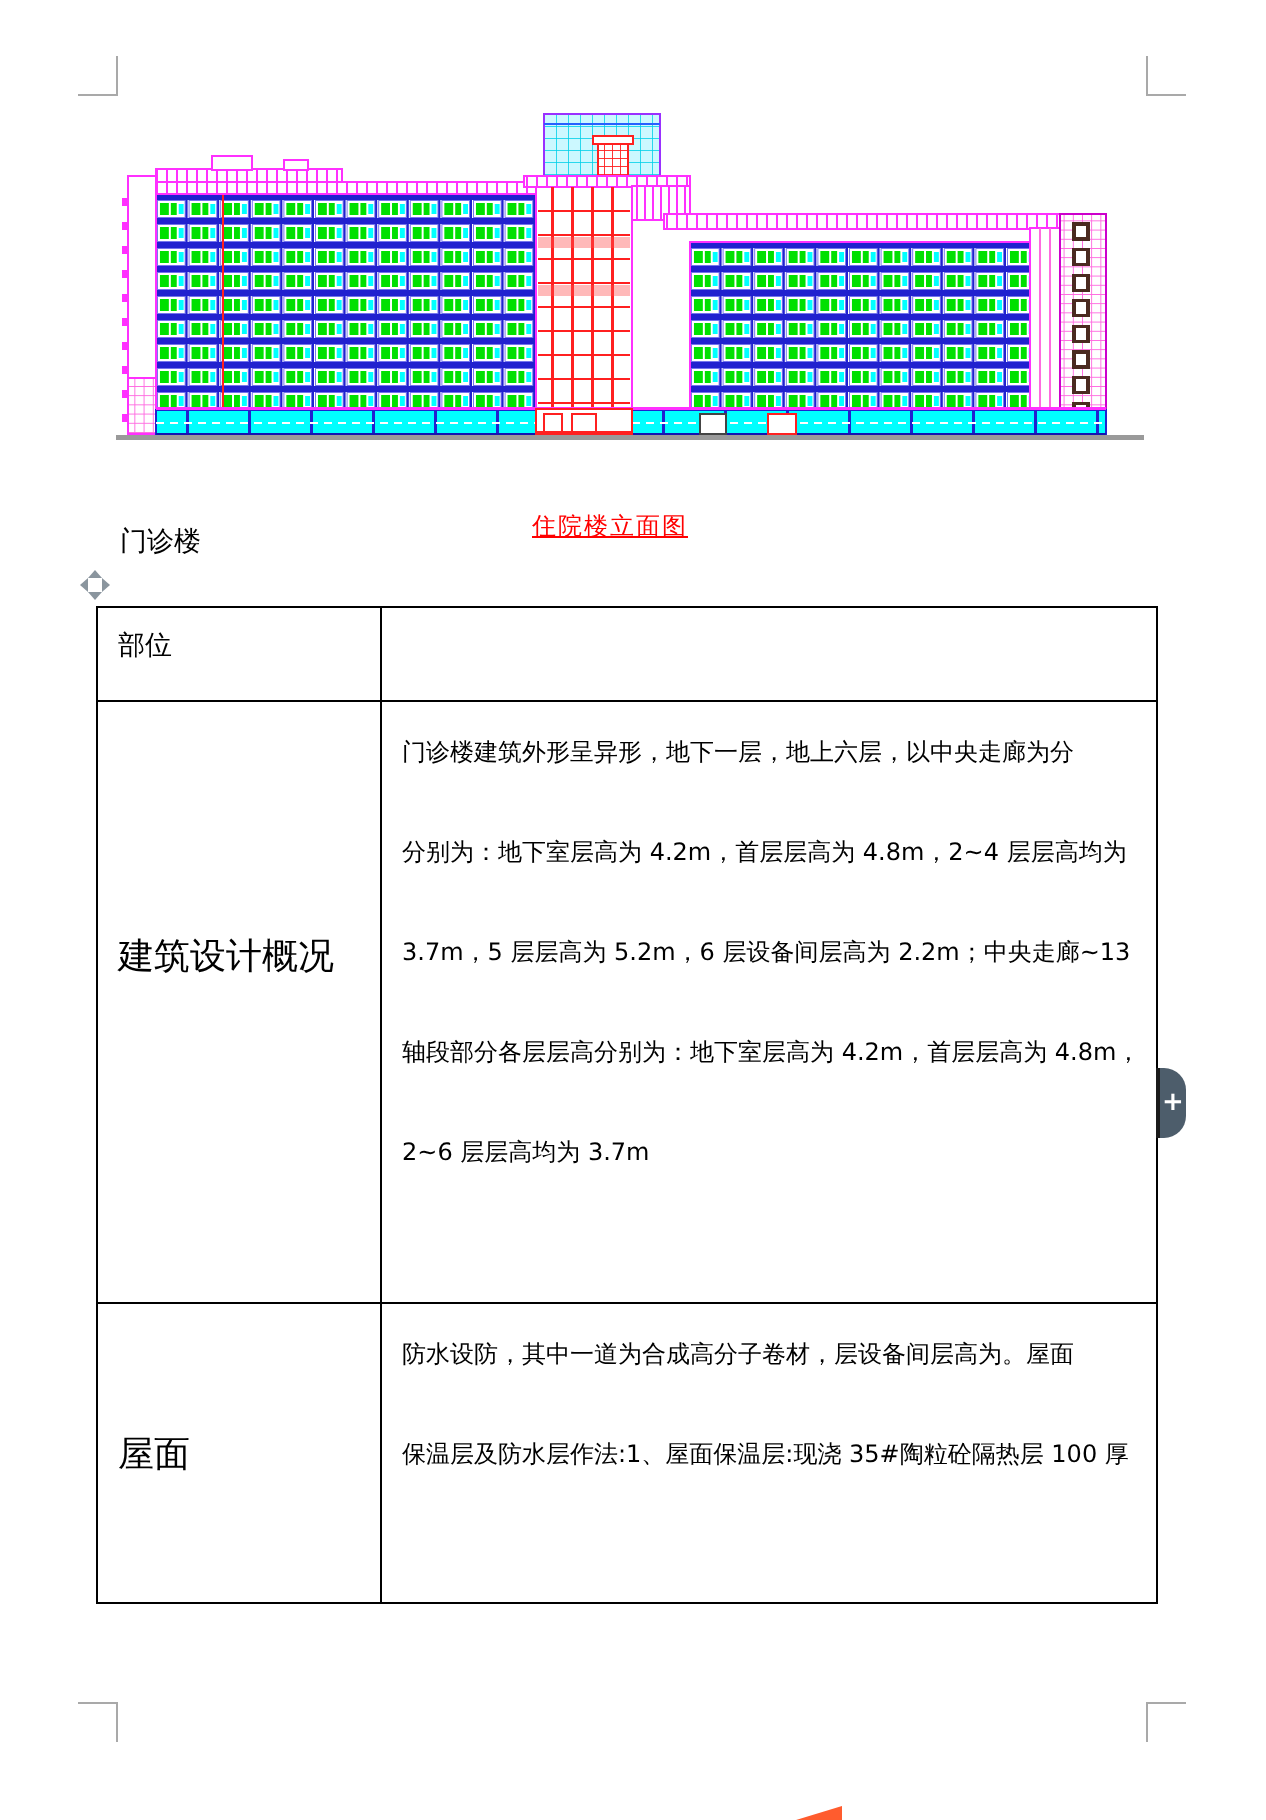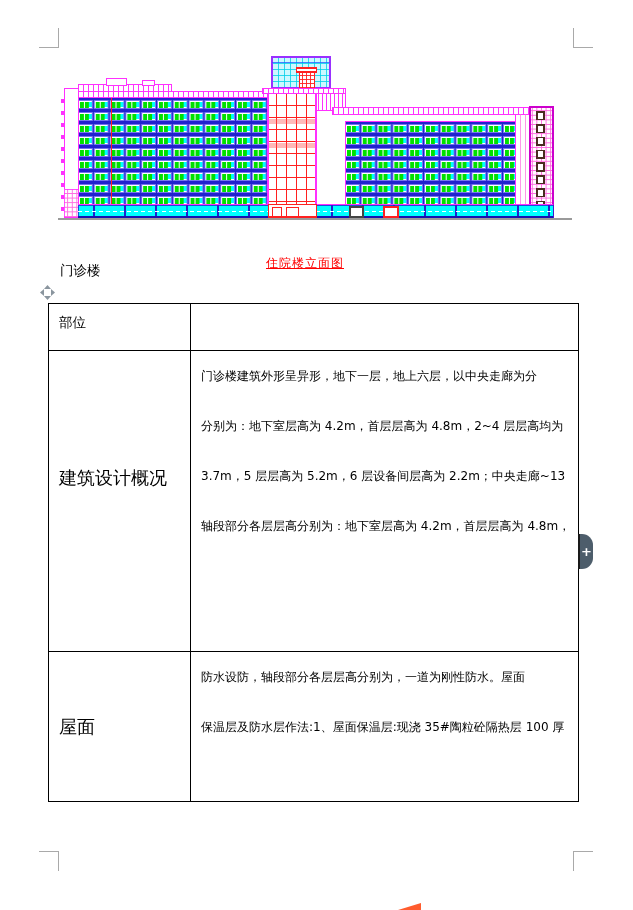--- a/index.html
+++ b/index.html
@@ -221,28 +221,29 @@
     </div>
     <div class="trow r1">
       <div class="c1 labelcell">
         <span class="up">建筑设计概况</span>
       </div>
       <div class="c2 bodycell">
         <div class="tline">门诊楼建筑外形呈异形，地下一层，地上六层，以中央走廊为分</div>
         <div class="tline">分别为：地下室层高为 4.2m，首层层高为 4.8m，2~4 层层高均为</div>
         <div class="tline">3.7m，5 层层高为 5.2m，6 层设备间层高为 2.2m；中央走廊~13</div>
         <div class="tline">轴段部分各层层高分别为：地下室层高为 4.2m，首层层高为 4.8m，</div>
+        <div class="tline">2~6 层层高均为 3.7m</div>
       </div>
     </div>
     <div class="trow r2">
       <div class="c1 labelcell">
         <span>屋面</span>
       </div>
       <div class="c2 bodycell">
-        <div class="tline">防水设防，轴段部分各层层高分别为，一道为刚性防水。屋面</div>
+        <div class="tline">防水设防，其中一道为合成高分子卷材，层设备间层高为。屋面</div>
         <div class="tline">保温层及防水层作法:1、屋面保温层:现浇 35#陶粒砼隔热层 100 厚</div>
       </div>
     </div>
   </div>
 
   <div class="side-tab">
     <span>+</span>
   </div>
 
   <div class="bottom-wedge"></div>

